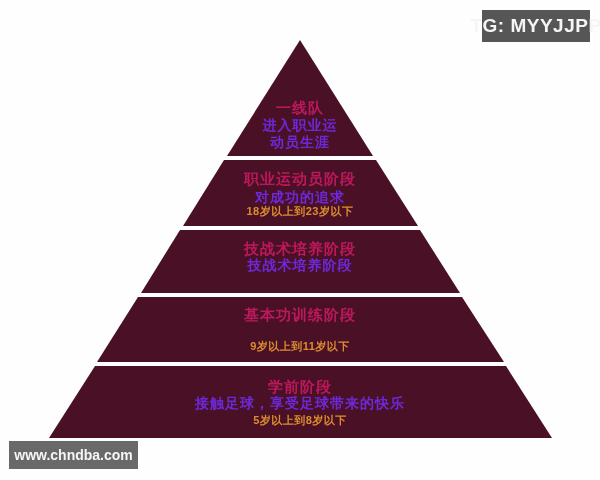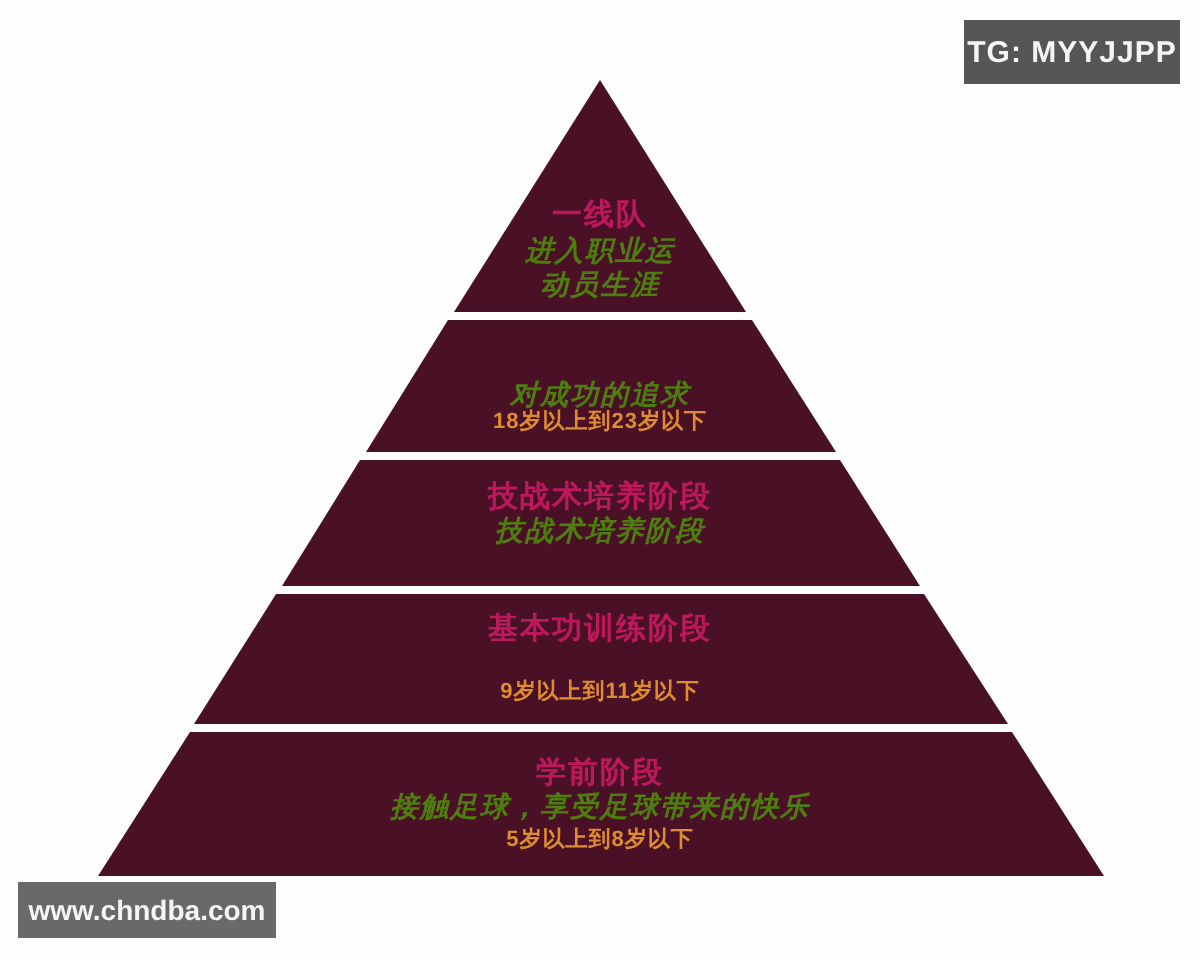--- a/index.html
+++ b/index.html
@@ -16,34 +16,34 @@
   .txt {
     position: absolute;
     left: 0;
     width: 600px;
     text-align: center;
     font-weight: bold;
     white-space: nowrap;
     line-height: 1.15;
   }
   .t-title { color: #be185d; font-size: 15px; letter-spacing: 1px; }
-  .t-body  { color: #4d7c0f; font-size: 14px; letter-spacing: 1px; font-style: italic; }
+  .t-body  { color: #6d28d9; font-size: 14px; letter-spacing: 1px; }
   .t-age   { color: #dd8c30; font-size: 11px; letter-spacing: 0.5px; }
   .badge {
     position: absolute;
     display: flex;
     align-items: center;
     justify-content: center;
     color: #f5f5f5;
     font-weight: bold;
     white-space: nowrap;
   }
   .badge-top {
     left: 482px; top: 10px; width: 108px; height: 32px;
-    background: #565656; font-size: 15px; letter-spacing: 0.5px;
+    background: #565656; font-size: 19px; letter-spacing: 0.5px;
   }
   .badge-bottom {
     left: 9px; top: 441px; width: 129px; height: 28px;
     background: #696969; font-size: 14px;
   }
 </style>
 </head>
 <body>
 
 <div class="stage">
@@ -53,20 +53,21 @@
     <polygon class="level-shape" points="224,160 376,160 418,226 183,226"></polygon>
     <polygon class="level-shape" points="180,230 420,230 460,293 141,293"></polygon>
     <polygon class="level-shape" points="138,297 462,297 504,362 97,362"></polygon>
     <polygon class="level-shape" points="95,366 506,366 552,438 49,438"></polygon>
   </svg>
 
   <div class="txt t-title" style="top:99px">一线队</div>
   <div class="txt t-body" style="top:117px">进入职业运</div>
   <div class="txt t-body" style="top:134px">动员生涯</div>
 
+  <div class="txt t-title" style="top:170px">职业运动员阶段</div>
   <div class="txt t-body" style="top:189px">对成功的追求</div>
   <div class="txt t-age" style="top:205px">18岁以上到23岁以下</div>
 
   <div class="txt t-title" style="top:240px">技战术培养阶段</div>
   <div class="txt t-body" style="top:257px">技战术培养阶段</div>
 
   <div class="txt t-title" style="top:306px">基本功训练阶段</div>
   <div class="txt t-age" style="top:340px">9岁以上到11岁以下</div>
 
   <div class="txt t-title" style="top:378px">学前阶段</div>

